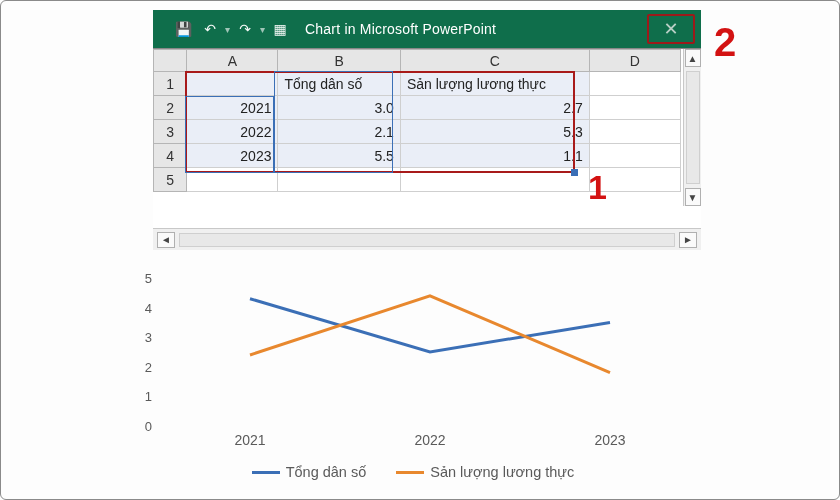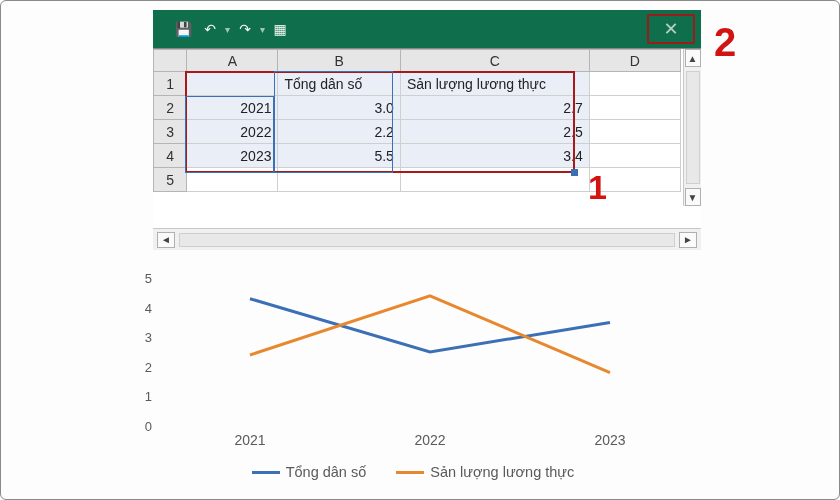--- a/index.html
+++ b/index.html
@@ -181,20 +181,21 @@
 <div class="frame"></div>
 
 <div class="dataeditor" style="height:240px;">
   <div class="titlebar">
     <span class="tb-btn">💾</span>
     <span class="tb-btn">↶</span>
     <span class="sep">▾</span>
     <span class="tb-btn">↷</span>
     <span class="sep">▾</span>
     <span class="tb-btn">▦</span>
+    <span class="title">Chart in Microsoft PowerPoint</span>
     <div class="close-wrap">
       <span class="close-x">✕</span>
     </div>
   </div>
 
   <div class="gridarea" style="position:relative; height:180px;">
     <table class="sheet" style="width:528px;">
       <tbody>
           <tr>
         <th class="rowhdr"></th>
@@ -213,29 +214,29 @@
       <tr>
         <td class="rowhdr">2</td>
         <td class="cell sel">2021</td>
         <td class="cell sel">3.0</td>
         <td class="cell sel">2.7</td>
         <td class="cell"></td>
       </tr>
       <tr>
         <td class="rowhdr">3</td>
         <td class="cell sel">2022</td>
-        <td class="cell sel">2.2</td>
-        <td class="cell sel">2.5</td>
+        <td class="cell sel">2.1</td>
+        <td class="cell sel">5.3</td>
         <td class="cell"></td>
       </tr>
       <tr>
         <td class="rowhdr">4</td>
         <td class="cell sel">2023</td>
         <td class="cell sel">5.5</td>
-        <td class="cell sel">3.4</td>
+        <td class="cell sel">1.1</td>
         <td class="cell"></td>
       </tr>
       <tr>
         <td class="rowhdr">5</td>
         <td class="cell"></td>
         <td class="cell"></td>
         <td class="cell"></td>
         <td class="cell"></td>
       </tr>
     </tbody>

